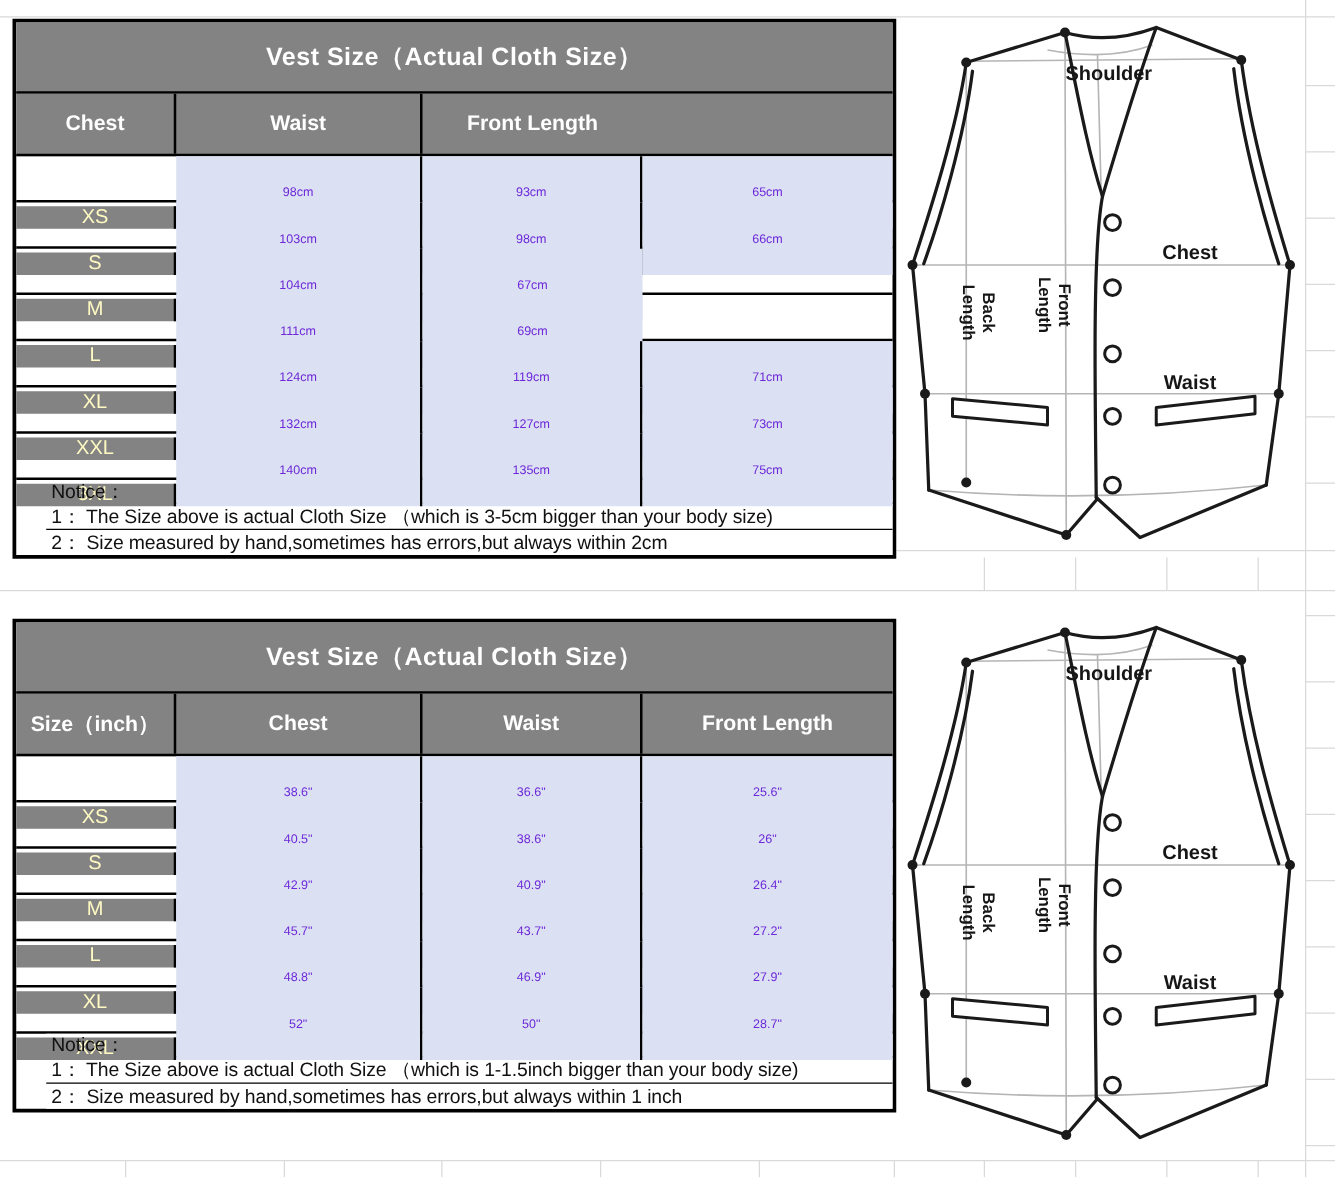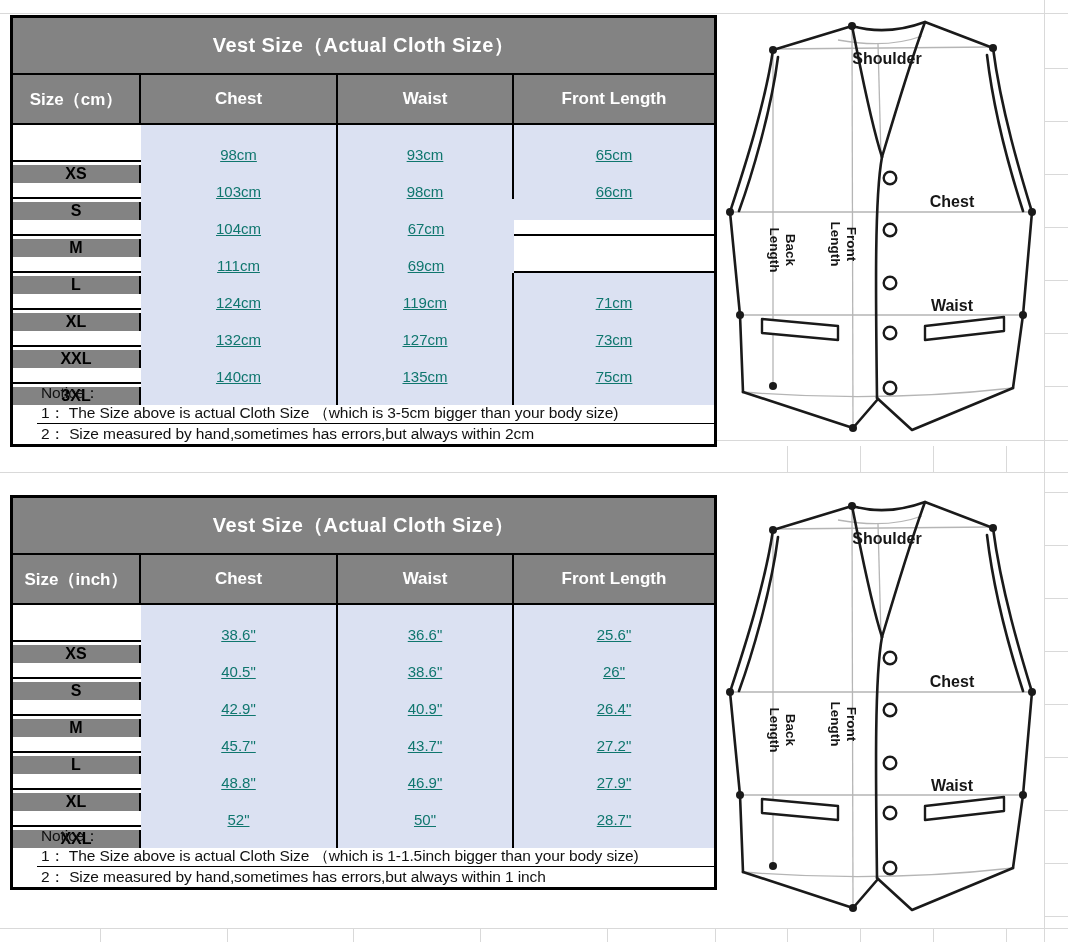--- a/index.html
+++ b/index.html
@@ -19,22 +19,22 @@
     display:flex; align-items:center; justify-content:center;
     border-bottom:2px solid #000; letter-spacing:.4px;
   }
   .t-header { display:grid; grid-template-columns:128px 197px 176px 1fr; height:48px;
     background:#838383; border-bottom:2px solid #000; }
   .t-row { display:grid; grid-template-columns:128px 197px 176px 1fr; height:35px;
     border-bottom:2px solid #000; }
   .cell { display:flex; align-items:center; justify-content:center; border-right:2px solid #000; }
   .cell.last { border-right:none; }
   .hcell { color:#fff; font-weight:bold; font-size:17px; }
-  .label { background:#838383; color:#000000; font-weight:bold; font-size:16px;margin-top:40px; }
-  .val { background:#dbe1f2; color:#0f766e; font-size:15px;text-decoration:underline; }
+  .label { background:#838383; color:#fef9c3; font-weight:normal; font-size:16px;margin-top:40px; }
+  .val { background:#dbe1f2; color:#6d28d9; font-size:10px; }
   .t-notice { background:#fff;margin-left:24px; }
   .notice-line {
     font-size:15.5px; color:#111; padding-left:4px; display:flex; align-items:center;
     border-top:1px solid #000; height:20px; letter-spacing:-0.1px;
   }
   .notice-line.nhead { border-top:none; height:18px; }
 
   
   .vest { position:absolute; left:715px; z-index:1; }
   .vest text { font-family:"Liberation Sans","DejaVu Sans",sans-serif; fill:#161616; }
@@ -82,21 +82,20 @@
       <line x1="787.5" y1="446" x2="787.5" y2="472"></line>
       <line x1="860.5" y1="446" x2="860.5" y2="472"></line>
       <line x1="933.5" y1="446" x2="933.5" y2="472"></line>
       <line x1="1006.5" y1="446" x2="1006.5" y2="472"></line>
     </g>
   </svg>
 
   <section class="size-table" style="top:15px">
     <div class="t-title">Vest Size（Actual Cloth Size）</div>
     <div class="t-header">
-      <div class="cell hcell">Size（cm）</div>
       <div class="cell hcell">Chest</div>
       <div class="cell hcell">Waist</div>
       <div class="cell hcell last">Front Length</div>
     </div>
     <div class="t-body">
   <div class="t-row">
     <div class="cell label">XS</div>
     <div class="cell val">98cm</div>
     <div class="cell val">93cm</div>
     <div class="cell val last">65cm</div>

